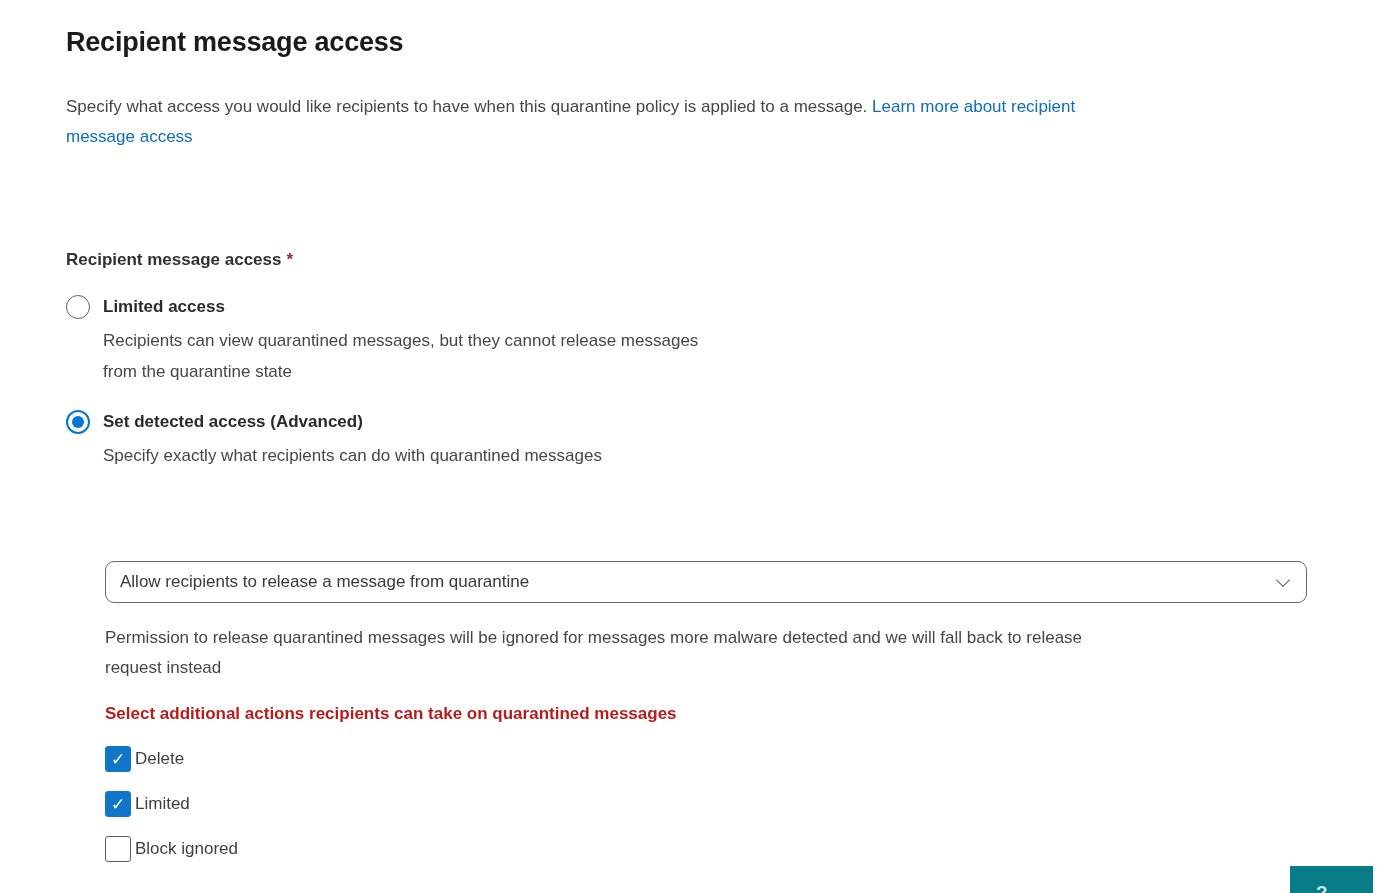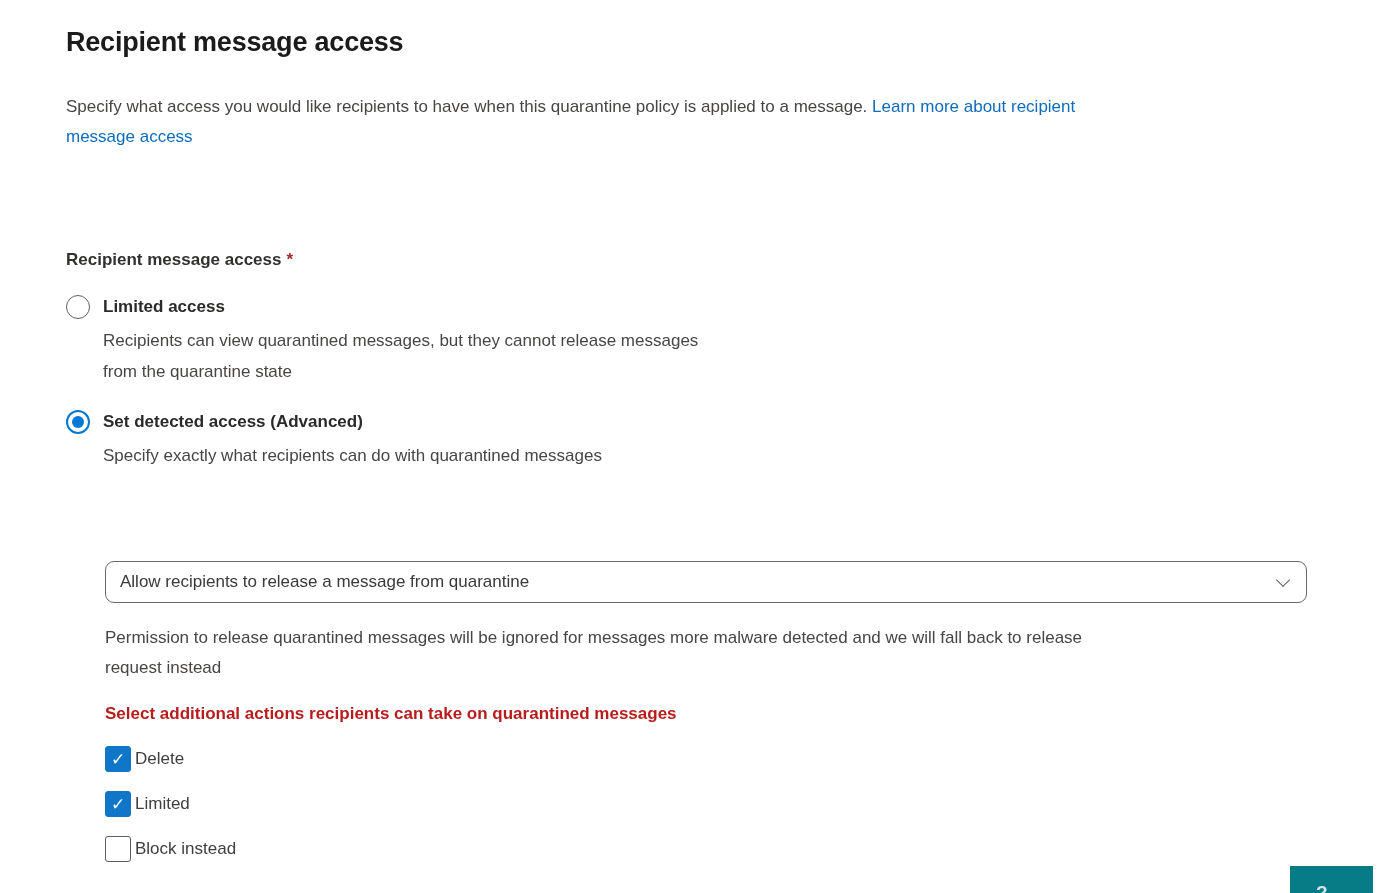--- a/index.html
+++ b/index.html
@@ -146,21 +146,21 @@
 
     <div class="checkbox-row">
       <span class="checkbox checked">
           <span>✓</span>
         </span>
       <span class="checkbox-label">Limited</span>
     </div>
 
     <div class="checkbox-row">
       <span class="checkbox"></span>
-      <span class="checkbox-label">Block instead</span>
+      <span class="checkbox-label">Block ignored</span>
     </div>
 
   </div>
 
   <div class="help-button">
     <span class="help-glyph">?</span>
   </div>
 
 </div>
 

